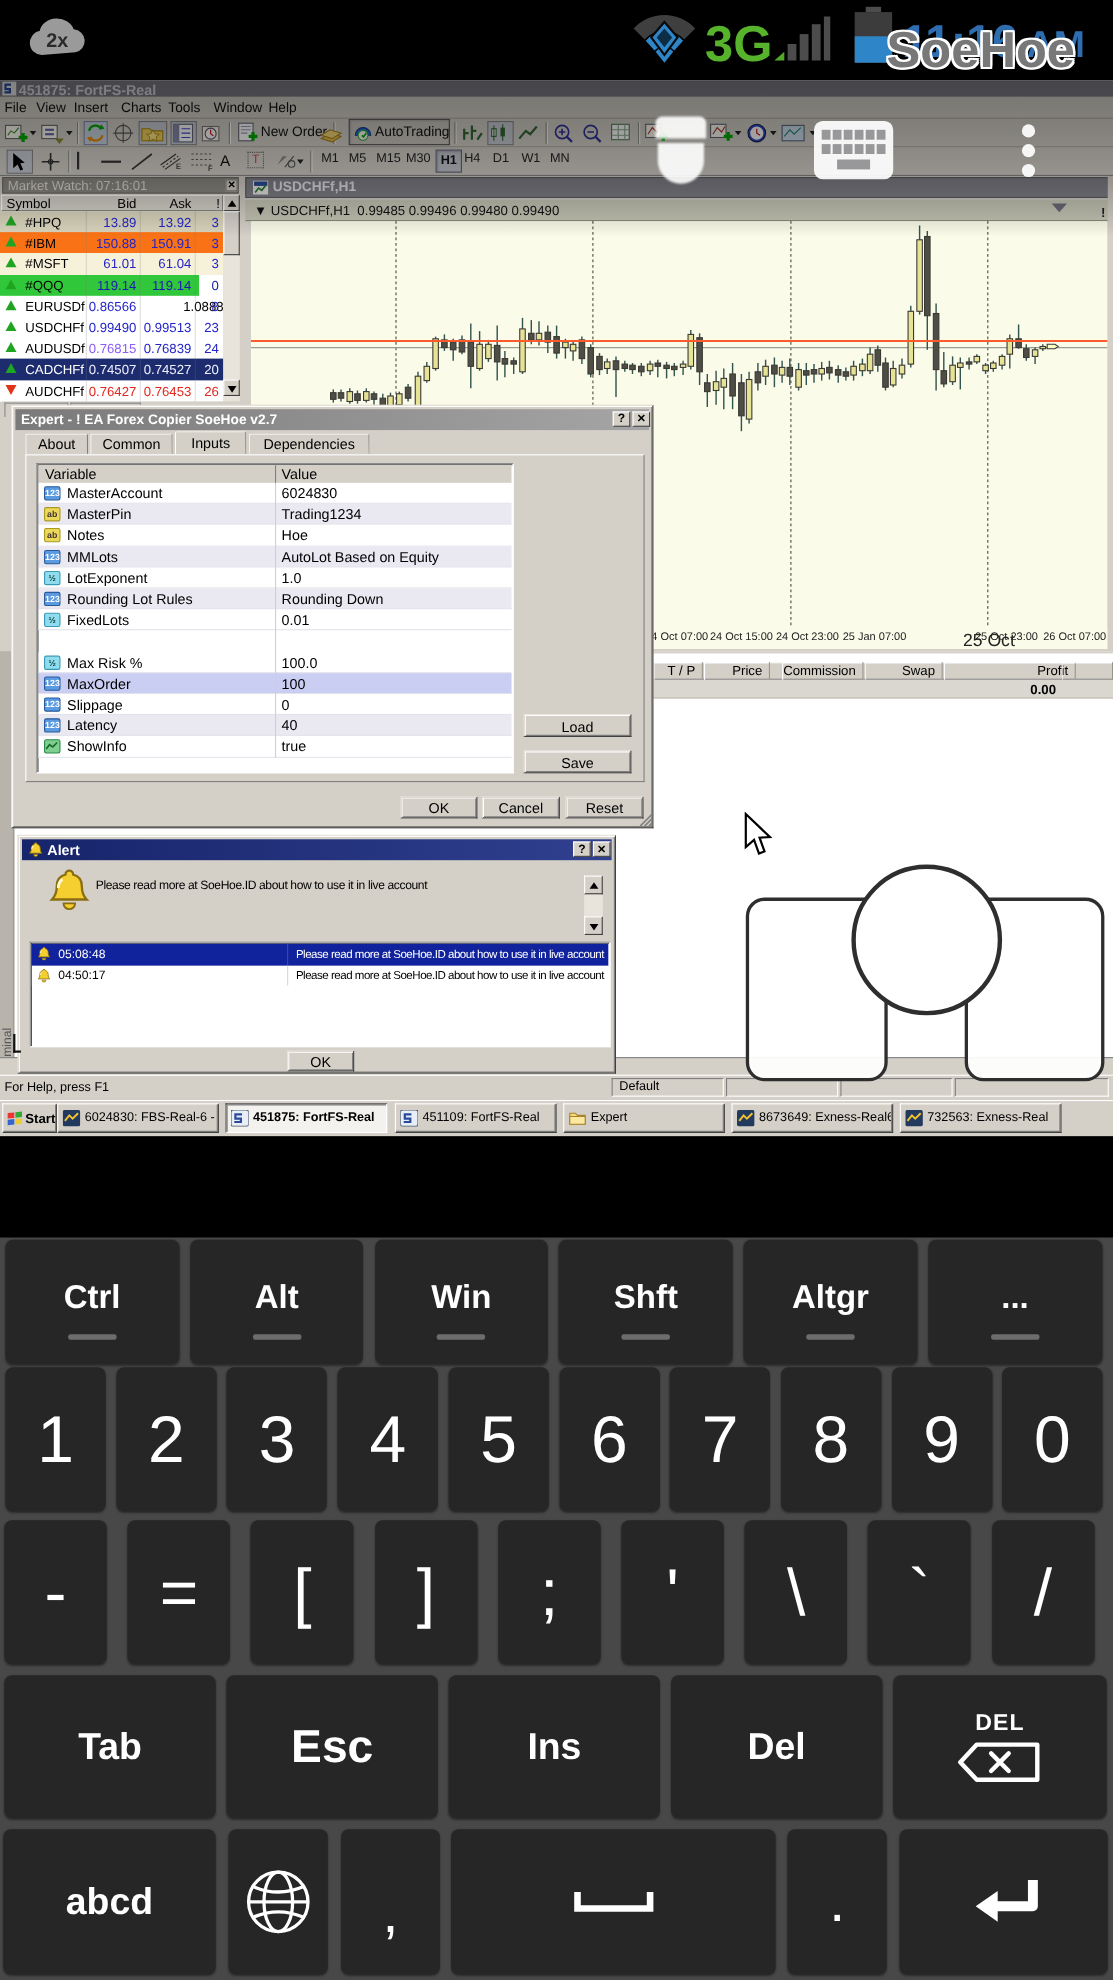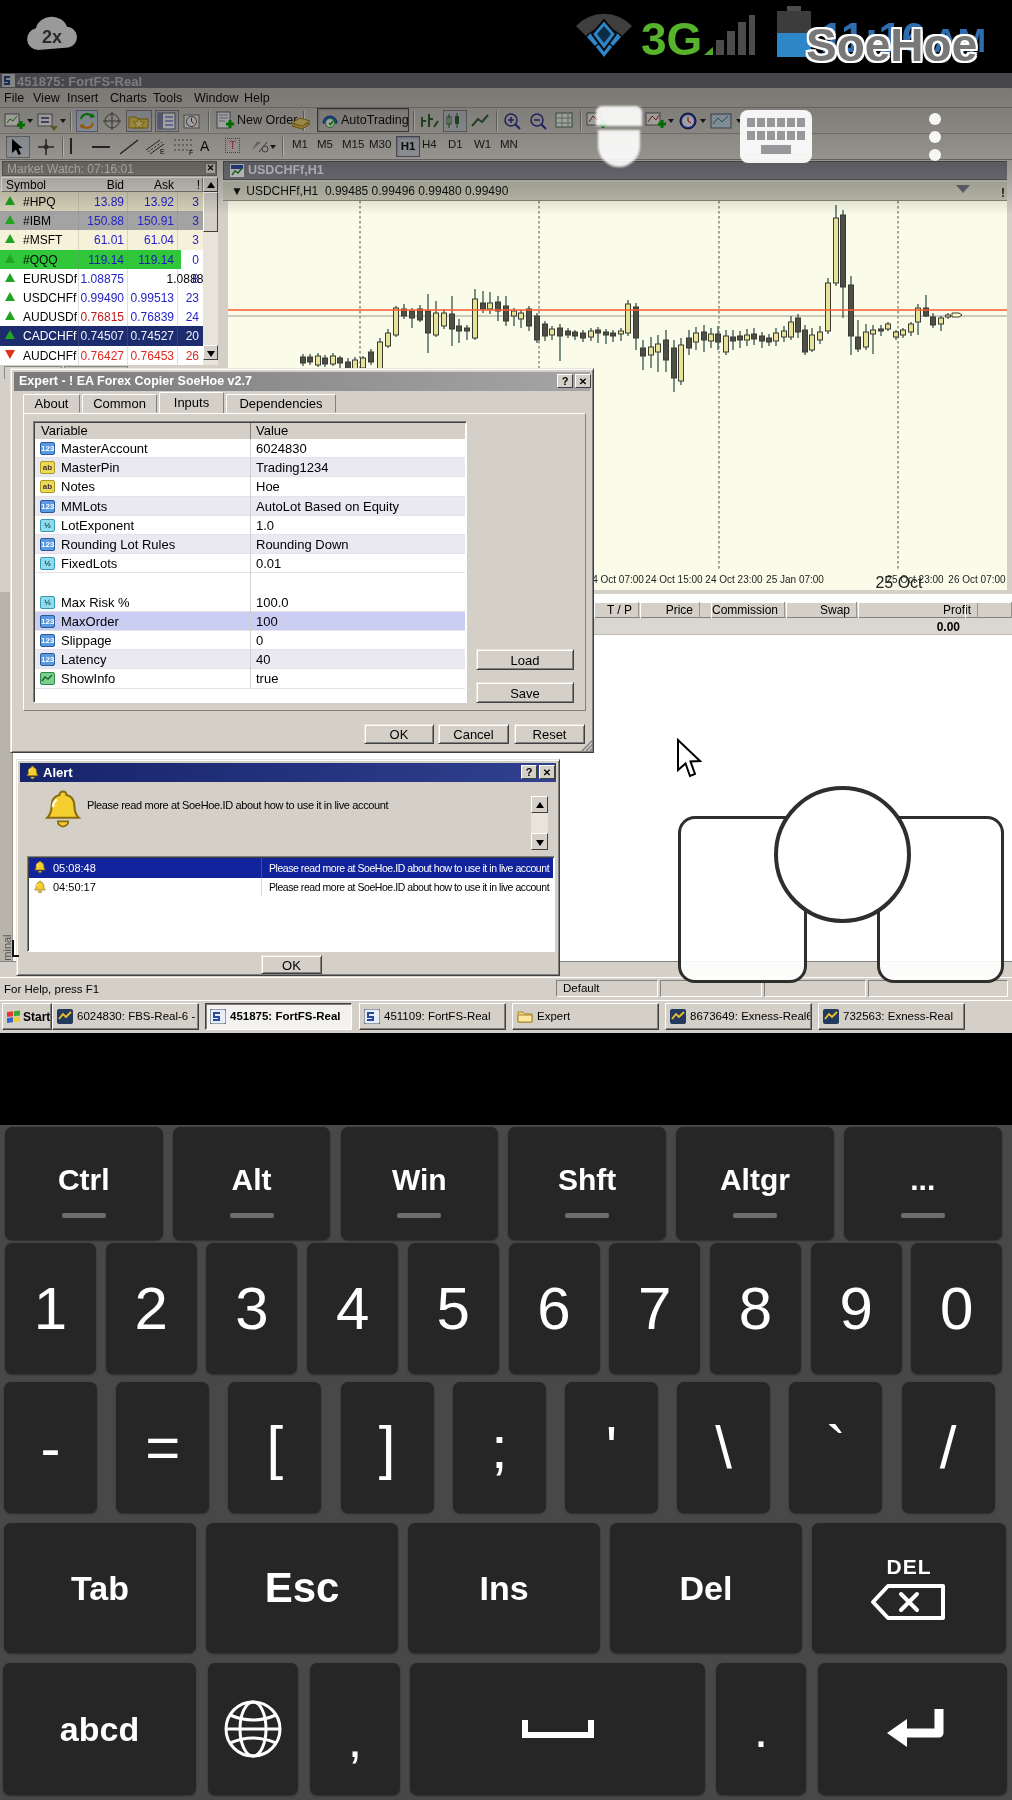--- a/index.html
+++ b/index.html
@@ -245,21 +245,21 @@
 <div style="position:absolute;left:0;top:192.0px;width:203px;height:19.2px;background:#d9d4bc;font-size:12px;">
 <span style="position:absolute;left:5px;top:4px;width:0;height:0;border-left:5px solid transparent;border-right:5px solid transparent;border-bottom:9px solid #1fa521;"></span>
 <span style="position:absolute;left:23px;top:3px;color:#000;">#HPQ</span>
 <span style="position:absolute;left:0px;top:3px;width:124px;text-align:right;color:#2424c8;">13.89</span>
 <span style="position:absolute;left:0px;top:3px;width:174px;text-align:right;color:#2424c8;">13.92</span>
 <span style="position:absolute;left:0px;top:3px;width:199px;text-align:right;color:#2424c8;">3</span>
 <span style="position:absolute;left:78px;top:0;width:1px;height:19.2px;background:rgba(128,128,128,.25);"></span>
 <span style="position:absolute;left:127px;top:0;width:1px;height:19.2px;background:rgba(128,128,128,.25);"></span>
 <span style="position:absolute;left:177px;top:0;width:1px;height:19.2px;background:rgba(128,128,128,.25);"></span>
 </div>
-<div style="position:absolute;left:0;top:211.2px;width:203px;height:19.2px;background:#a3a3a3;font-size:12px;">
+<div style="position:absolute;left:0;top:211.2px;width:203px;height:19.2px;background:#f97316;font-size:12px;">
 <span style="position:absolute;left:5px;top:4px;width:0;height:0;border-left:5px solid transparent;border-right:5px solid transparent;border-bottom:9px solid #1fa521;"></span>
 <span style="position:absolute;left:23px;top:3px;color:#000;">#IBM</span>
 <span style="position:absolute;left:0px;top:3px;width:124px;text-align:right;color:#2424c8;">150.88</span>
 <span style="position:absolute;left:0px;top:3px;width:174px;text-align:right;color:#2424c8;">150.91</span>
 <span style="position:absolute;left:0px;top:3px;width:199px;text-align:right;color:#2424c8;">3</span>
 <span style="position:absolute;left:78px;top:0;width:1px;height:19.2px;background:rgba(128,128,128,.25);"></span>
 <span style="position:absolute;left:127px;top:0;width:1px;height:19.2px;background:rgba(128,128,128,.25);"></span>
 <span style="position:absolute;left:177px;top:0;width:1px;height:19.2px;background:rgba(128,128,128,.25);"></span>
 </div>
 <div style="position:absolute;left:0;top:230.4px;width:203px;height:19.2px;background:#f6f2da;font-size:12px;">
@@ -278,41 +278,41 @@
 <span style="position:absolute;left:0px;top:3px;width:124px;text-align:right;color:#1c1cb4;">119.14</span>
 <span style="position:absolute;left:0px;top:3px;width:174px;text-align:right;color:#1c1cb4;">119.14</span>
 <span style="position:absolute;left:0px;top:3px;width:199px;text-align:right;color:#1c1cb4;">0</span>
 <span style="position:absolute;left:78px;top:0;width:1px;height:19.2px;background:rgba(128,128,128,.25);"></span>
 <span style="position:absolute;left:127px;top:0;width:1px;height:19.2px;background:rgba(128,128,128,.25);"></span>
 <span style="position:absolute;left:177px;top:0;width:1px;height:19.2px;background:rgba(128,128,128,.25);"></span>
 </div>
 <div style="position:absolute;left:0;top:268.8px;width:203px;height:19.2px;background:#ffffff;font-size:12px;">
 <span style="position:absolute;left:5px;top:4px;width:0;height:0;border-left:5px solid transparent;border-right:5px solid transparent;border-bottom:9px solid #1fa521;"></span>
 <span style="position:absolute;left:23px;top:3px;color:#000;">EURUSDf</span>
-<span style="position:absolute;left:0px;top:3px;width:124px;text-align:right;color:#2424c8;">1.08875</span>
+<span style="position:absolute;left:0px;top:3px;width:124px;text-align:right;color:#2424c8;">0.86566</span>
 <span style="position:absolute;left:0px;top:3px;width:174px;text-align:right;color:#000000;margin-left:36px;">1.08883</span>
 <span style="position:absolute;left:0px;top:3px;width:199px;text-align:right;color:#2424c8;">8</span>
 <span style="position:absolute;left:78px;top:0;width:1px;height:19.2px;background:rgba(128,128,128,.25);"></span>
 <span style="position:absolute;left:127px;top:0;width:1px;height:19.2px;background:rgba(128,128,128,.25);"></span>
 <span style="position:absolute;left:177px;top:0;width:1px;height:19.2px;background:rgba(128,128,128,.25);"></span>
 </div>
 <div style="position:absolute;left:0;top:288.0px;width:203px;height:19.2px;background:#ffffff;font-size:12px;">
 <span style="position:absolute;left:5px;top:4px;width:0;height:0;border-left:5px solid transparent;border-right:5px solid transparent;border-bottom:9px solid #1fa521;"></span>
 <span style="position:absolute;left:23px;top:3px;color:#000;">USDCHFf</span>
 <span style="position:absolute;left:0px;top:3px;width:124px;text-align:right;color:#2424c8;">0.99490</span>
 <span style="position:absolute;left:0px;top:3px;width:174px;text-align:right;color:#2424c8;">0.99513</span>
 <span style="position:absolute;left:0px;top:3px;width:199px;text-align:right;color:#2424c8;">23</span>
 <span style="position:absolute;left:78px;top:0;width:1px;height:19.2px;background:rgba(128,128,128,.25);"></span>
 <span style="position:absolute;left:127px;top:0;width:1px;height:19.2px;background:rgba(128,128,128,.25);"></span>
 <span style="position:absolute;left:177px;top:0;width:1px;height:19.2px;background:rgba(128,128,128,.25);"></span>
 </div>
 <div style="position:absolute;left:0;top:307.2px;width:203px;height:19.2px;background:#ffffff;font-size:12px;">
 <span style="position:absolute;left:5px;top:4px;width:0;height:0;border-left:5px solid transparent;border-right:5px solid transparent;border-bottom:9px solid #1fa521;"></span>
 <span style="position:absolute;left:23px;top:3px;color:#000;">AUDUSDf</span>
-<span style="position:absolute;left:0px;top:3px;width:124px;text-align:right;color:#b91c1c;">0.76815</span>
+<span style="position:absolute;left:0px;top:3px;width:124px;text-align:right;color:#8b5cf6;">0.76815</span>
 <span style="position:absolute;left:0px;top:3px;width:174px;text-align:right;color:#2424c8;">0.76839</span>
 <span style="position:absolute;left:0px;top:3px;width:199px;text-align:right;color:#2424c8;">24</span>
 <span style="position:absolute;left:78px;top:0;width:1px;height:19.2px;background:rgba(128,128,128,.25);"></span>
 <span style="position:absolute;left:127px;top:0;width:1px;height:19.2px;background:rgba(128,128,128,.25);"></span>
 <span style="position:absolute;left:177px;top:0;width:1px;height:19.2px;background:rgba(128,128,128,.25);"></span>
 </div>
 <div style="position:absolute;left:0;top:326.4px;width:203px;height:19.2px;background:#1c2c6e;font-size:12px;">
 <span style="position:absolute;left:5px;top:4px;width:0;height:0;border-left:5px solid transparent;border-right:5px solid transparent;border-bottom:9px solid #1fa521;"></span>
 <span style="position:absolute;left:23px;top:3px;color:#fff;">CADCHFf</span>
 <span style="position:absolute;left:0px;top:3px;width:124px;text-align:right;color:#f0f0ff;">0.74507</span>

